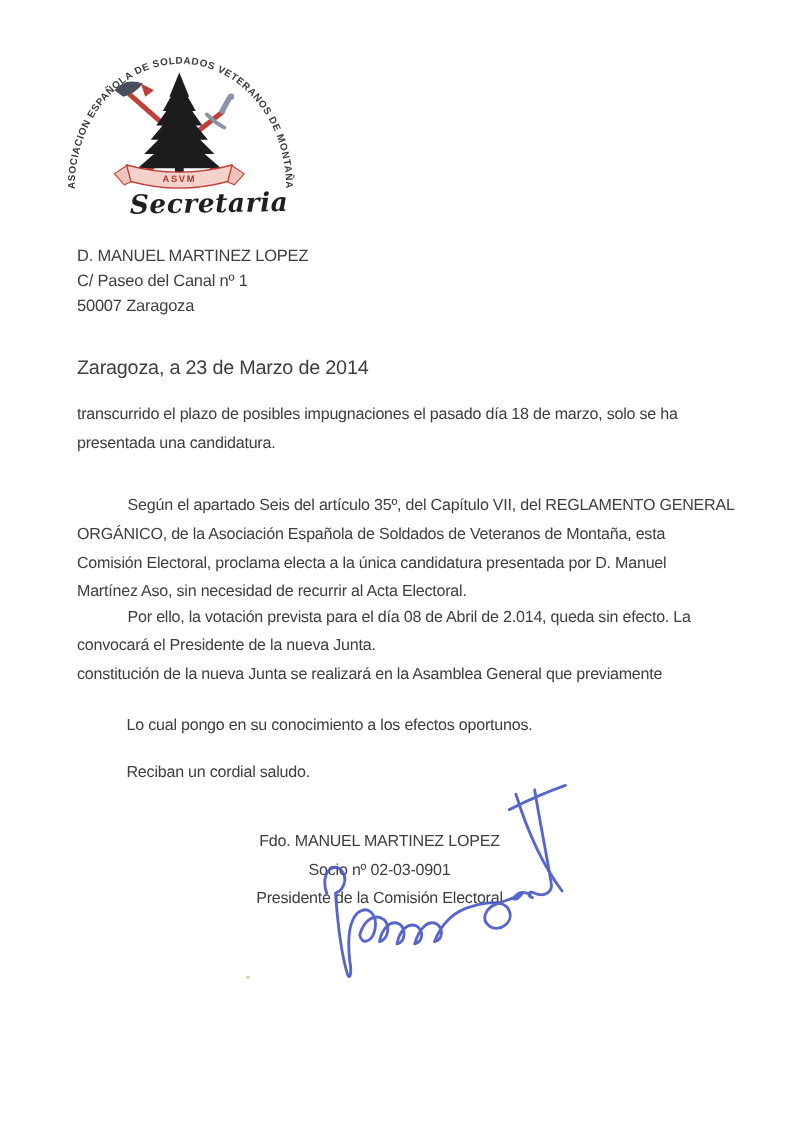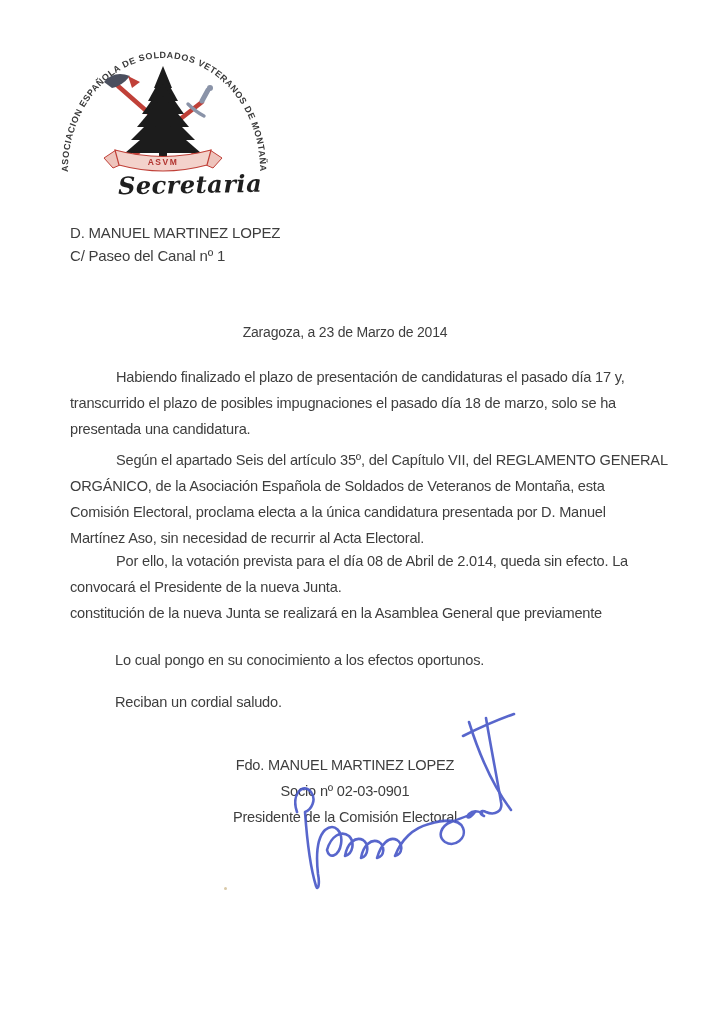--- a/index.html
+++ b/index.html
@@ -41,22 +41,22 @@
     top: 221px;
     font-size: 15px;
     line-height: 23px;
     letter-spacing: -0.2px;
   }
   .dateline {
     position: absolute;
     left: 70px;
     top: 324px;
     width: 550px;
-    text-align: center;
-    font-size: 14px;
+    text-align: left;
+    font-size: 18px;
     letter-spacing: -0.2px;
   }
   .para {
     position: absolute;
     left: 70px;
     width: 600px;
     font-size: 14.6px;
     line-height: 26px;
     letter-spacing: -0.2px;
     white-space: nowrap;
@@ -143,26 +143,26 @@
       <path d="M 63 104 Q 111 117 159 104 L 155 119 Q 111 131 67 119 Z" fill="#f3d2cb" stroke="#c04038" stroke-width="1.2"></path>
       <text x="111" y="119" text-anchor="middle" font-size="8.5" font-weight="bold" fill="#b23530" letter-spacing="1.5" font-family="Liberation Sans, sans-serif">ASVM</text>
     </g>
   </svg>
 
   <div class="secretaria">Secretaria</div>
 
   <div class="address">
     <div>D. MANUEL MARTINEZ LOPEZ</div>
     <div>C/ Paseo del Canal nº 1</div>
+    <div>50007 Zaragoza</div>
   </div>
 
   <div class="dateline">Zaragoza, a 23 de Marzo de 2014</div>
 
   <div class="para" style="top:364px">
-    <div class="indent">Habiendo finalizado el plazo de presentación de candidaturas el pasado día 17 y,</div>
     <div>transcurrido el plazo de posibles impugnaciones el pasado día 18 de marzo, solo se ha</div>
     <div>presentada una candidatura.</div>
   </div>
 
   <div class="para" style="top:447px">
     <div class="indent">Según el apartado Seis del artículo 35º, del Capítulo VII, del REGLAMENTO GENERAL</div>
     <div>ORGÁNICO, de la Asociación Española de Soldados de Veteranos de Montaña, esta</div>
     <div>Comisión Electoral, proclama electa a la única candidatura presentada por D. Manuel</div>
     <div>Martínez Aso, sin necesidad de recurrir al Acta Electoral.</div>
   </div>

